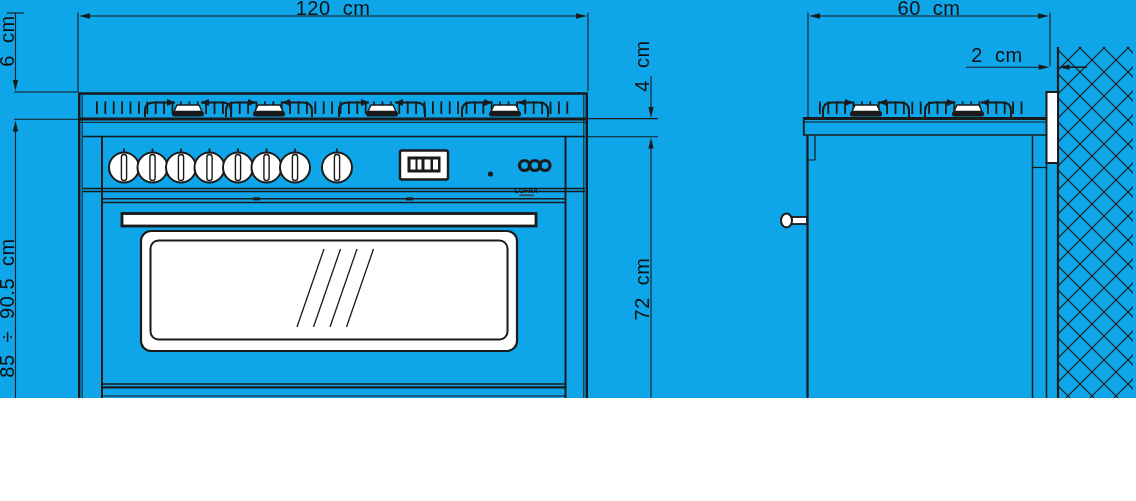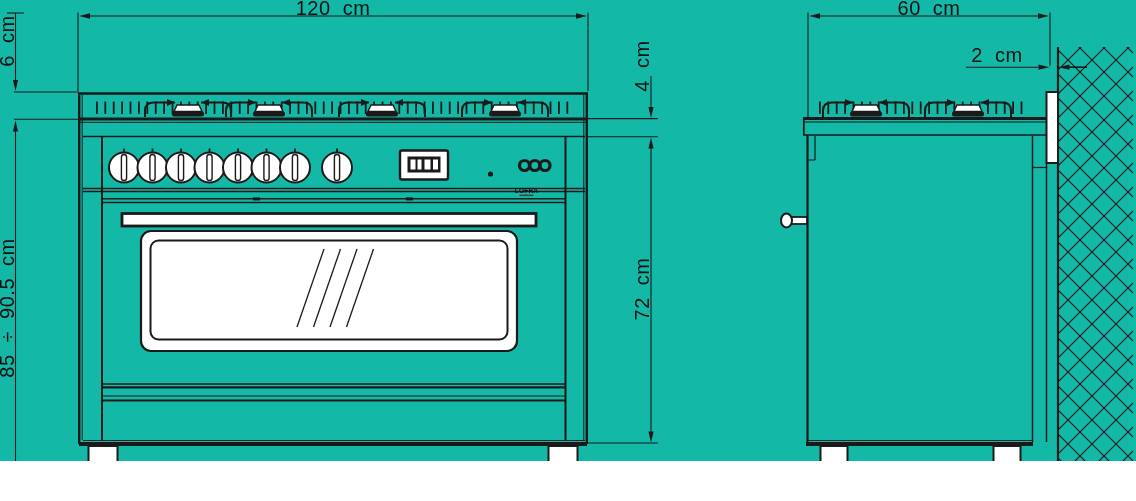--- a/index.html
+++ b/index.html
@@ -1,16 +1,16 @@
 <!DOCTYPE html>
 <html><head>
 <meta charset="utf-8">
 <style>
   html,body{margin:0;padding:0;background:#ffffff;}
-  #stage{position:relative;width:1136px;height:461px;background:#14b8a6;overflow:hidden;
+  #stage{position:relative;width:1136px;height:398px;background:#0ea5e9;overflow:hidden;
          font-family:"Liberation Sans", sans-serif;}
   svg{display:block}
   .dim-label{font-family:"Liberation Sans", sans-serif;font-size:20px;fill:#111;
              word-spacing:6px;letter-spacing:0.5px;}
   .brand-label{font-family:"Liberation Sans", sans-serif;font-size:6.5px;font-weight:bold;
                fill:#111;letter-spacing:0.2px;}
 </style>
 </head>
 <body>
 

